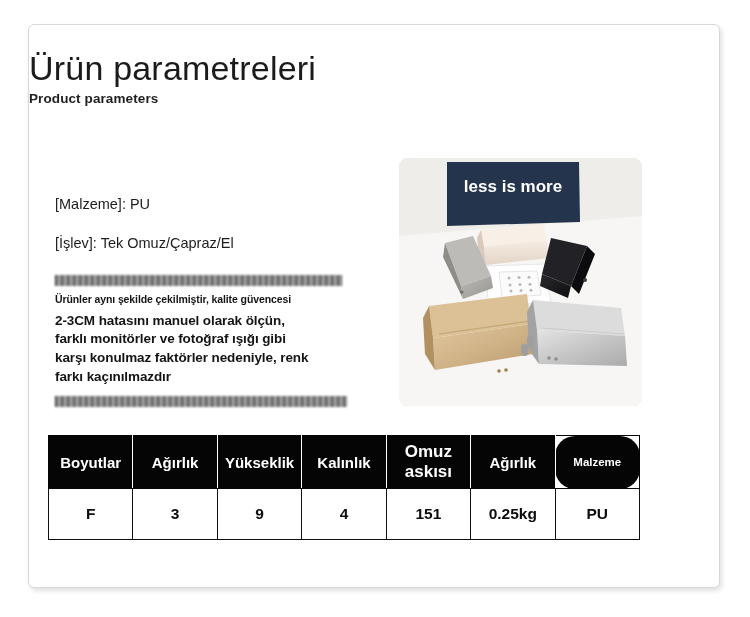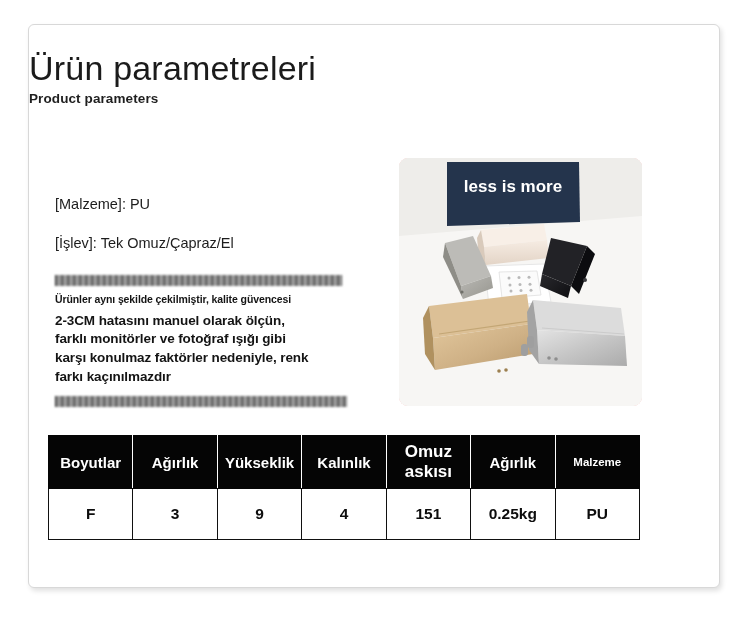--- a/index.html
+++ b/index.html
@@ -132,21 +132,21 @@
   #spec-table thead th {
     background: #050505;
     color: #ffffff;
     height: 50px;
     border-color: #050505;
     border-left-color: #ffffff;
     border-right-color: #ffffff;
     font-weight: 700;
   }
   #spec-table thead th:first-child { border-left-color: #050505; }
-  #spec-table thead th:last-child  { border-right-color: #050505; }
+  #spec-table thead th:last-child  { border-right-color: #050505; border-radius: 20px; }
   #spec-table tbody td {
     background: #ffffff;
     color: #0d0d0d;
     height: 48px;
     font-size: 15.5px;
     font-weight: 700;
   }
   .th-lg { font-size: 15px; }
   .th-md { font-size: 17px; line-height: 1.18; }
   .th-sm { font-size: 11.5px; }

